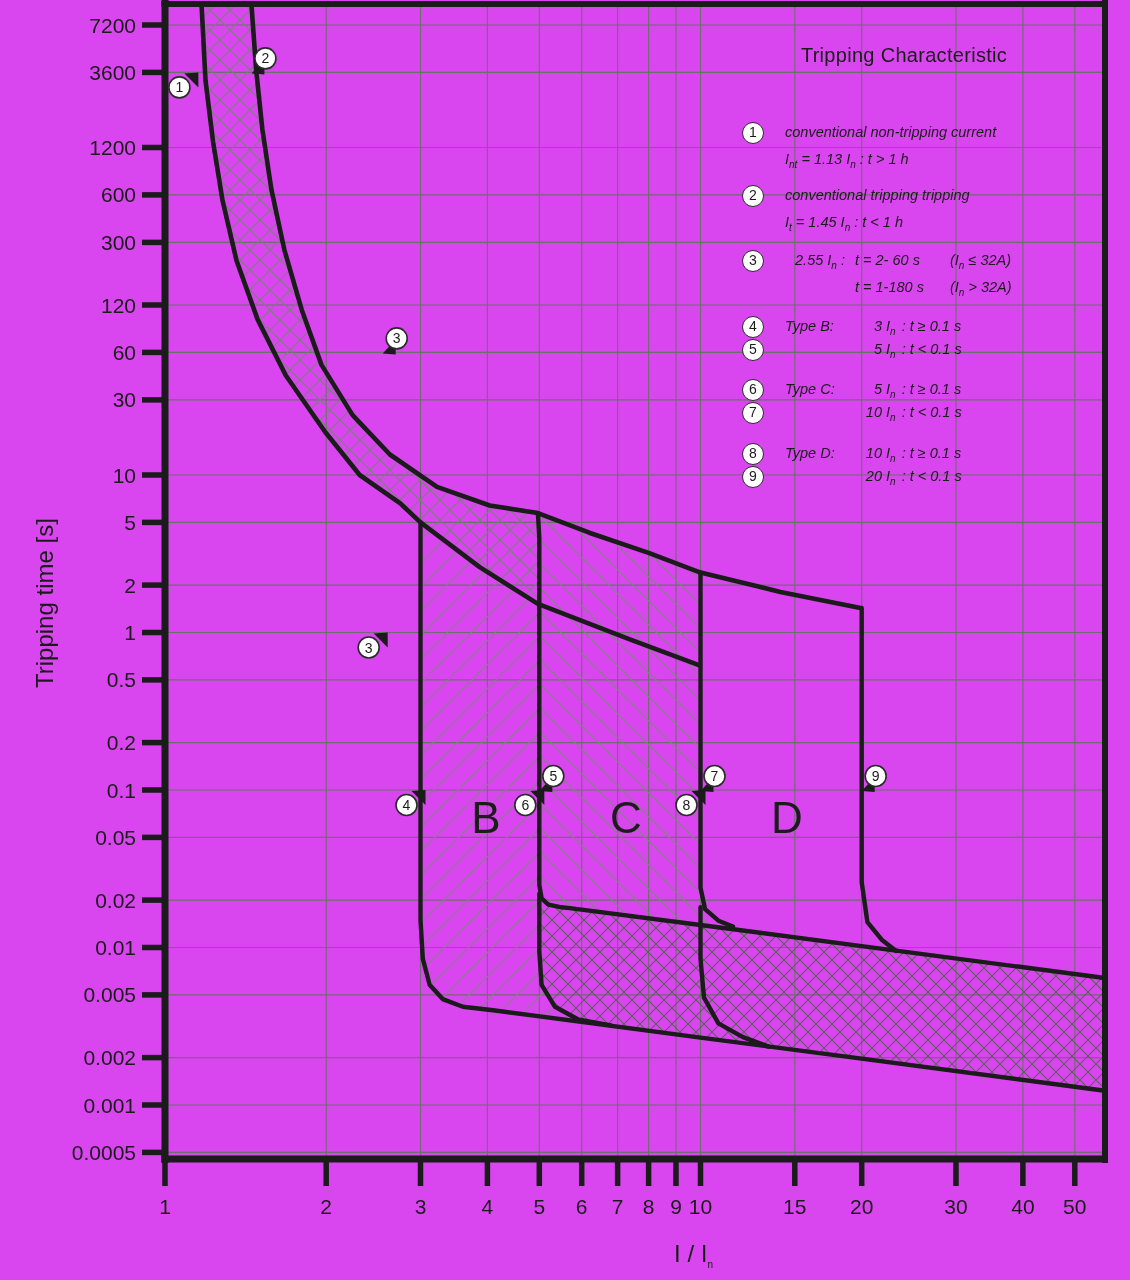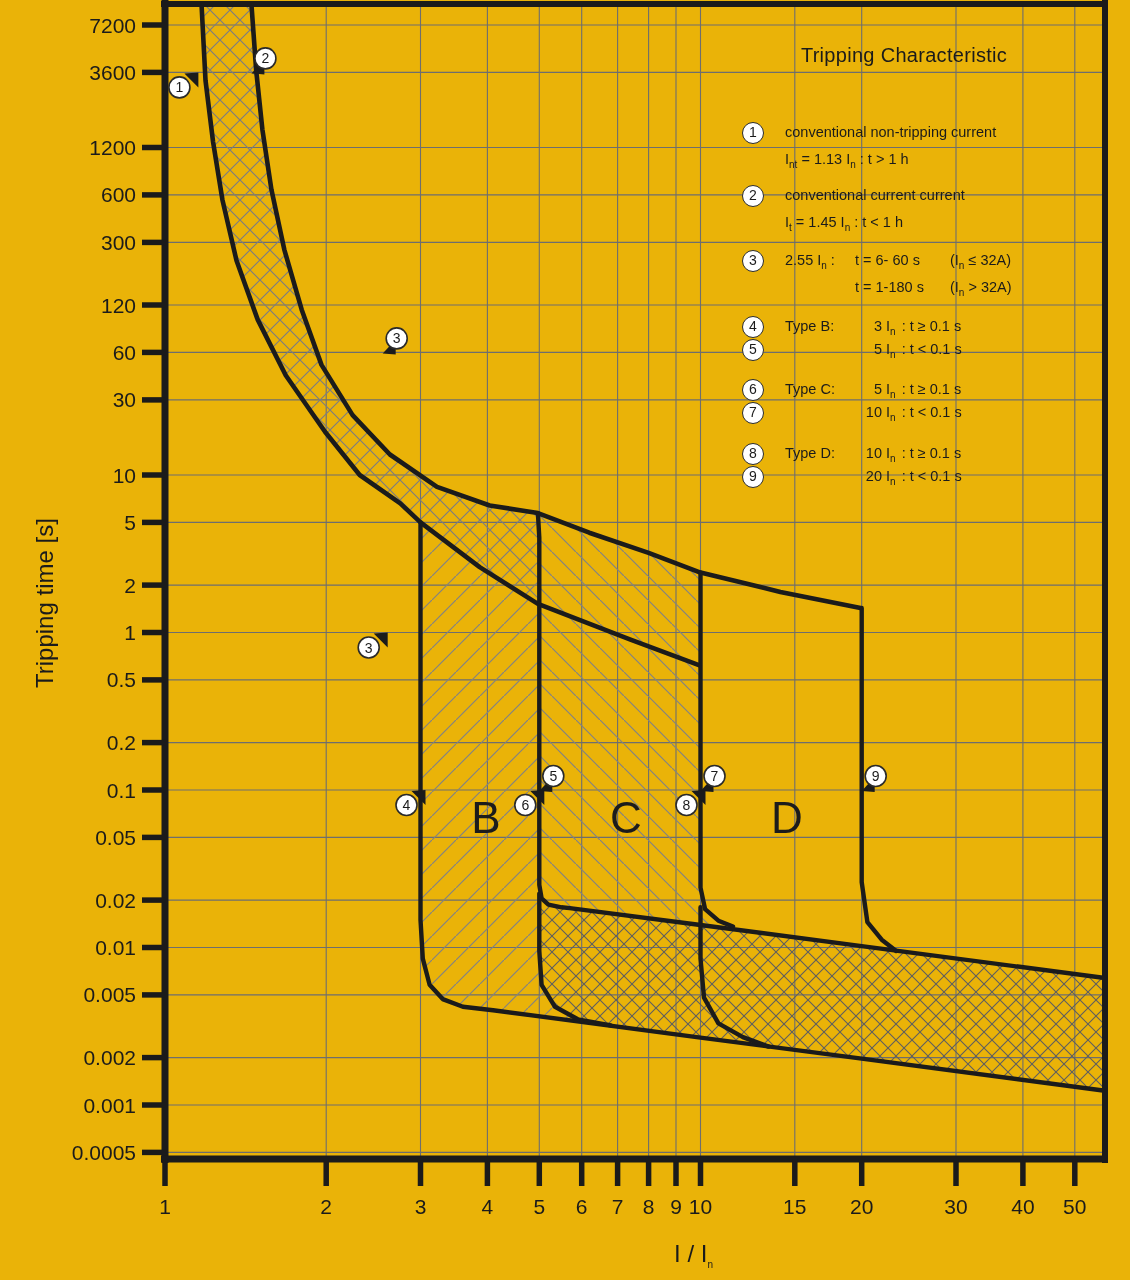--- a/index.html
+++ b/index.html
@@ -1,29 +1,29 @@
 <!DOCTYPE html>
 <html><head>
 <meta charset="utf-8">
 <style>
   html,body{margin:0;padding:0;background:#fff;}
-  #stage{position:relative;width:1130px;height:1280px;background:#eab308;
+  #stage{position:relative;width:1130px;height:1280px;background:#d946ef;
          font-family:"Liberation Sans",sans-serif;color:#1b1b1b;overflow:hidden;}
   #chart-svg{position:absolute;left:0;top:0;}
   #overlay{position:absolute;left:0;top:0;width:1130px;height:1280px;}
   #legend-title{position:absolute;left:700px;top:44px;width:408px;text-align:center;
     font-size:20px;letter-spacing:.3px;}
   #legend-subtitle{position:absolute;left:700px;top:76px;width:408px;text-align:center;font-size:15.5px;}
   .leg-item{position:absolute;left:742px;display:flex;align-items:flex-start;font-size:14.5px;line-height:21px;}
   .lnum{box-sizing:border-box;flex:0 0 22px;width:22px;height:22px;border:1.5px solid #2b2b2b;
     border-radius:50%;text-align:center;line-height:19px;font-size:14px;background:#fff;}
-  .lcontent{margin-left:21px;white-space:nowrap;}
+  .lcontent{margin-left:21px;white-space:nowrap;font-style:italic;}
   .l2{margin-top:6px;}
   sub{font-size:10px;line-height:0;}
-  .lhead{display:inline-block;width:70px;}
+  .lhead{display:inline-block;width:70px;text-align:center;}
   .ltime{display:inline-block;width:95px;}
   .tlabel{display:inline-block;width:76px;}
   .tmult{display:inline-block;width:21px;text-align:right;}
   .tcond{margin-left:6px;text-align:right;}
   .region-label{position:absolute;transform:translate(-50%,-50%);font-size:44px;color:#1c1c1c;}
   #ylabel{position:absolute;left:0;top:0;transform:translate(31px,688px) rotate(-90deg);
     transform-origin:0 0;font-size:24px;white-space:nowrap;}
   #xlabel{position:absolute;left:553px;top:1240px;width:160px;text-align:right;font-size:24px;}
   #watermark{position:absolute;left:0;top:0;transform:translate(1127px,1182px) rotate(-90deg);
     transform-origin:0 0;font-size:13px;color:#3c3c3c;white-space:nowrap;}
@@ -247,28 +247,28 @@
         <div class="leg-item" style="top: 122px;">
           <div class="lnum">1</div>
           <div class="lcontent">
             <div>conventional non-tripping current</div>
             <div class="l2">I<sub>nt</sub>  = 1.13 I<sub>n</sub>  :  t &gt; 1 h</div>
           </div>
         </div>
         <div class="leg-item" style="top: 185px;">
           <div class="lnum">2</div>
           <div class="lcontent">
-            <div>conventional current current</div>
+            <div>conventional tripping tripping</div>
             <div class="l2">I<sub>t</sub>  = 1.45 I<sub>n</sub>  :  t &lt; 1 h</div>
           </div>
         </div>
         <div class="leg-item" style="top: 250px;">
           <div class="lnum">3</div>
           <div class="lcontent">
-            <div><span class="lhead">2.55 I<sub>n</sub> :</span><span class="ltime">t = 6- 60 s</span><span>(I<sub>n</sub> ≤ 32A)</span></div>
+            <div><span class="lhead">2.55 I<sub>n</sub> :</span><span class="ltime">t = 2- 60 s</span><span>(I<sub>n</sub> ≤ 32A)</span></div>
             <div class="l2"><span class="lhead"></span><span class="ltime">t = 1-180 s</span><span>(I<sub>n</sub> &gt; 32A)</span></div>
           </div>
         </div>
         <div class="leg-item" style="top: 316px;">
           <div class="lnum">4</div>
           <div class="lcontent">
             <div><span class="tlabel">Type B:</span><span class="tmult">3</span><span> I<sub>n</sub></span><span class="tcond">: t ≥ 0.1 s</span></div>
           </div>
         </div>
         <div class="leg-item" style="top: 339px;">

